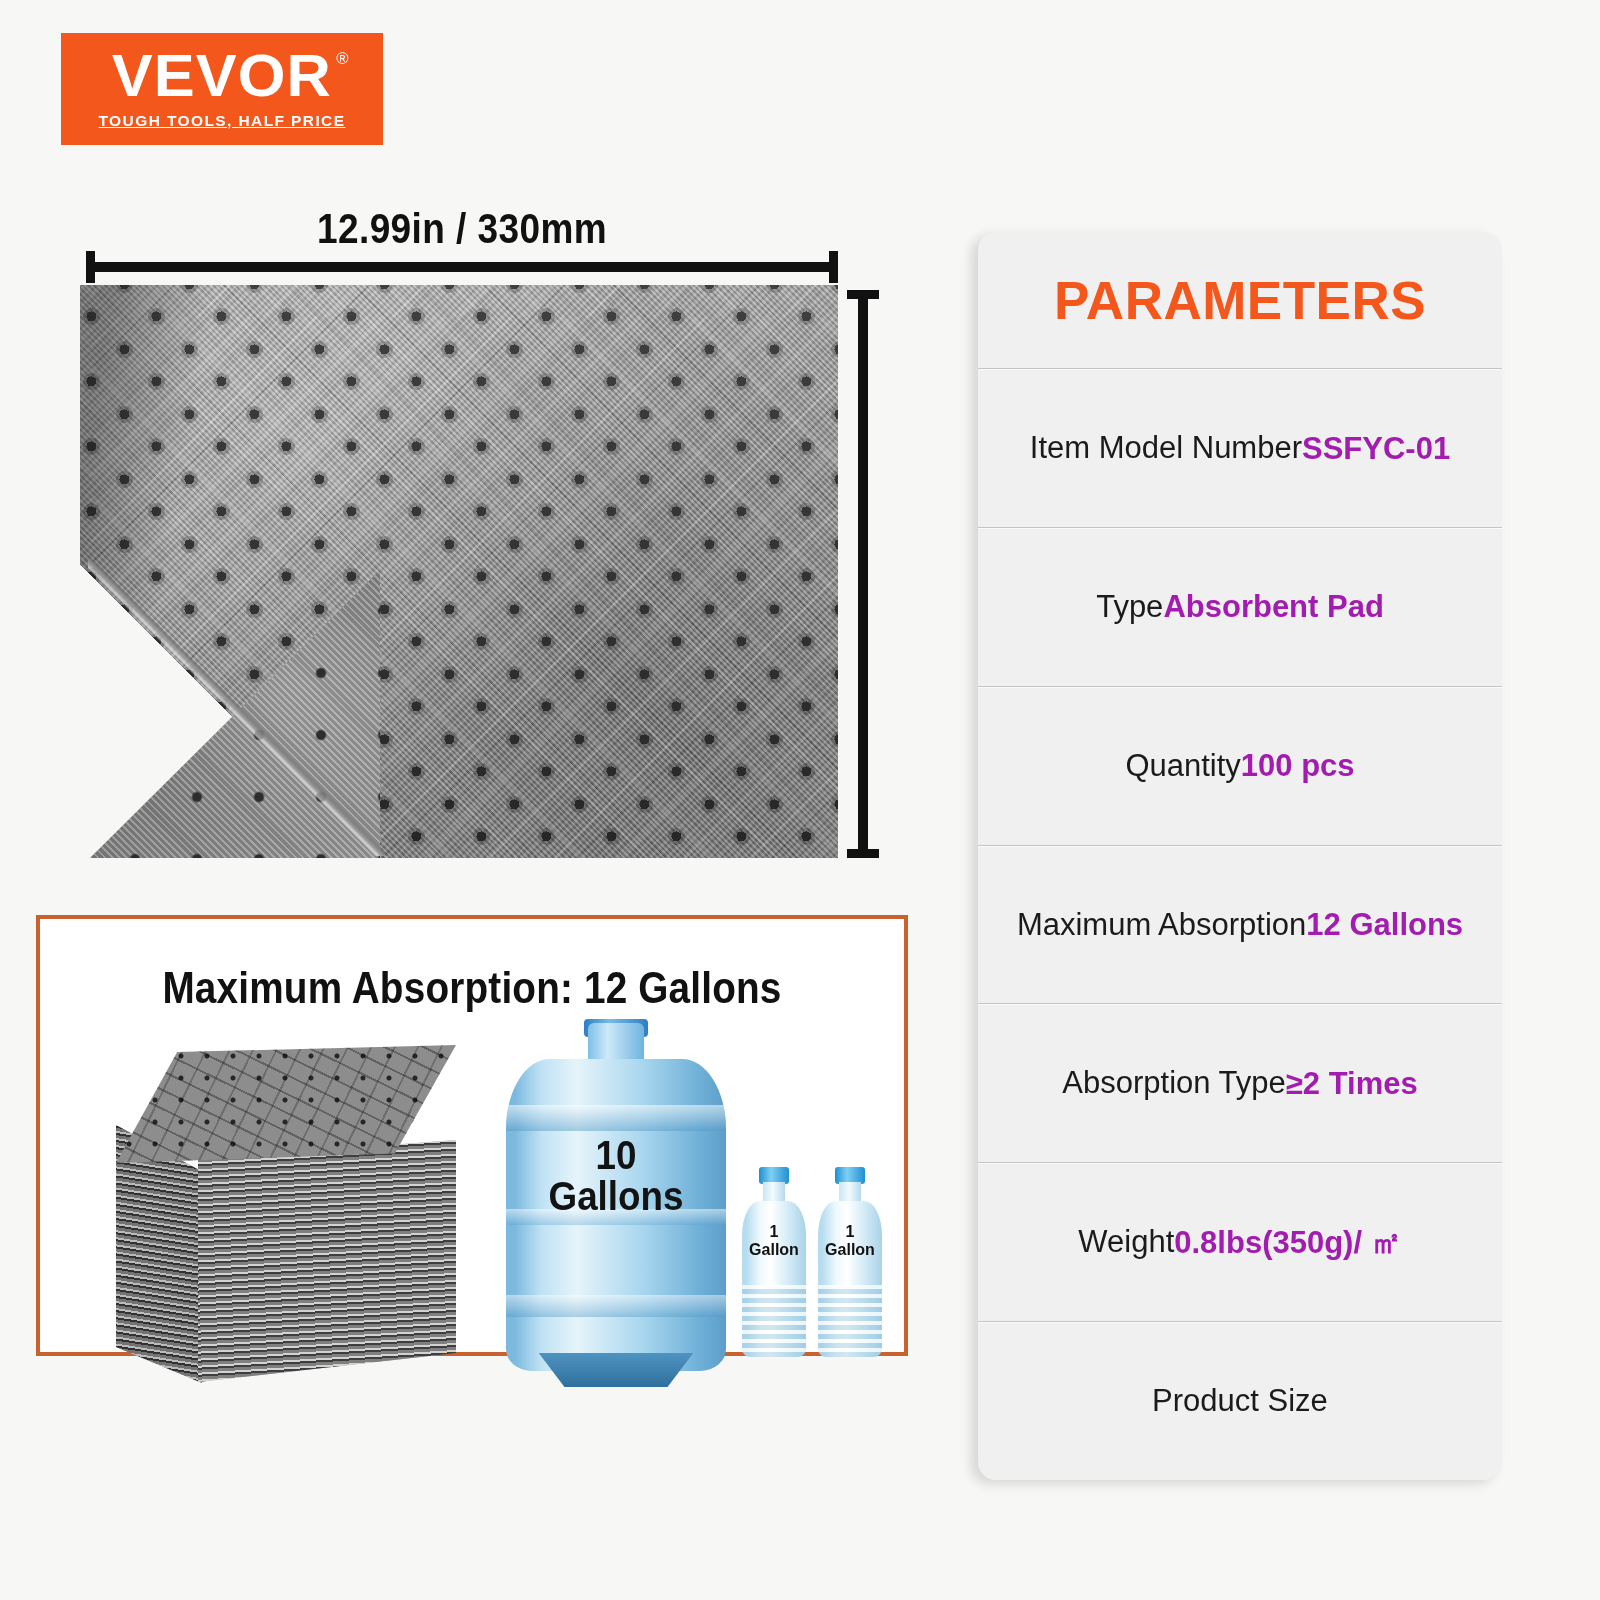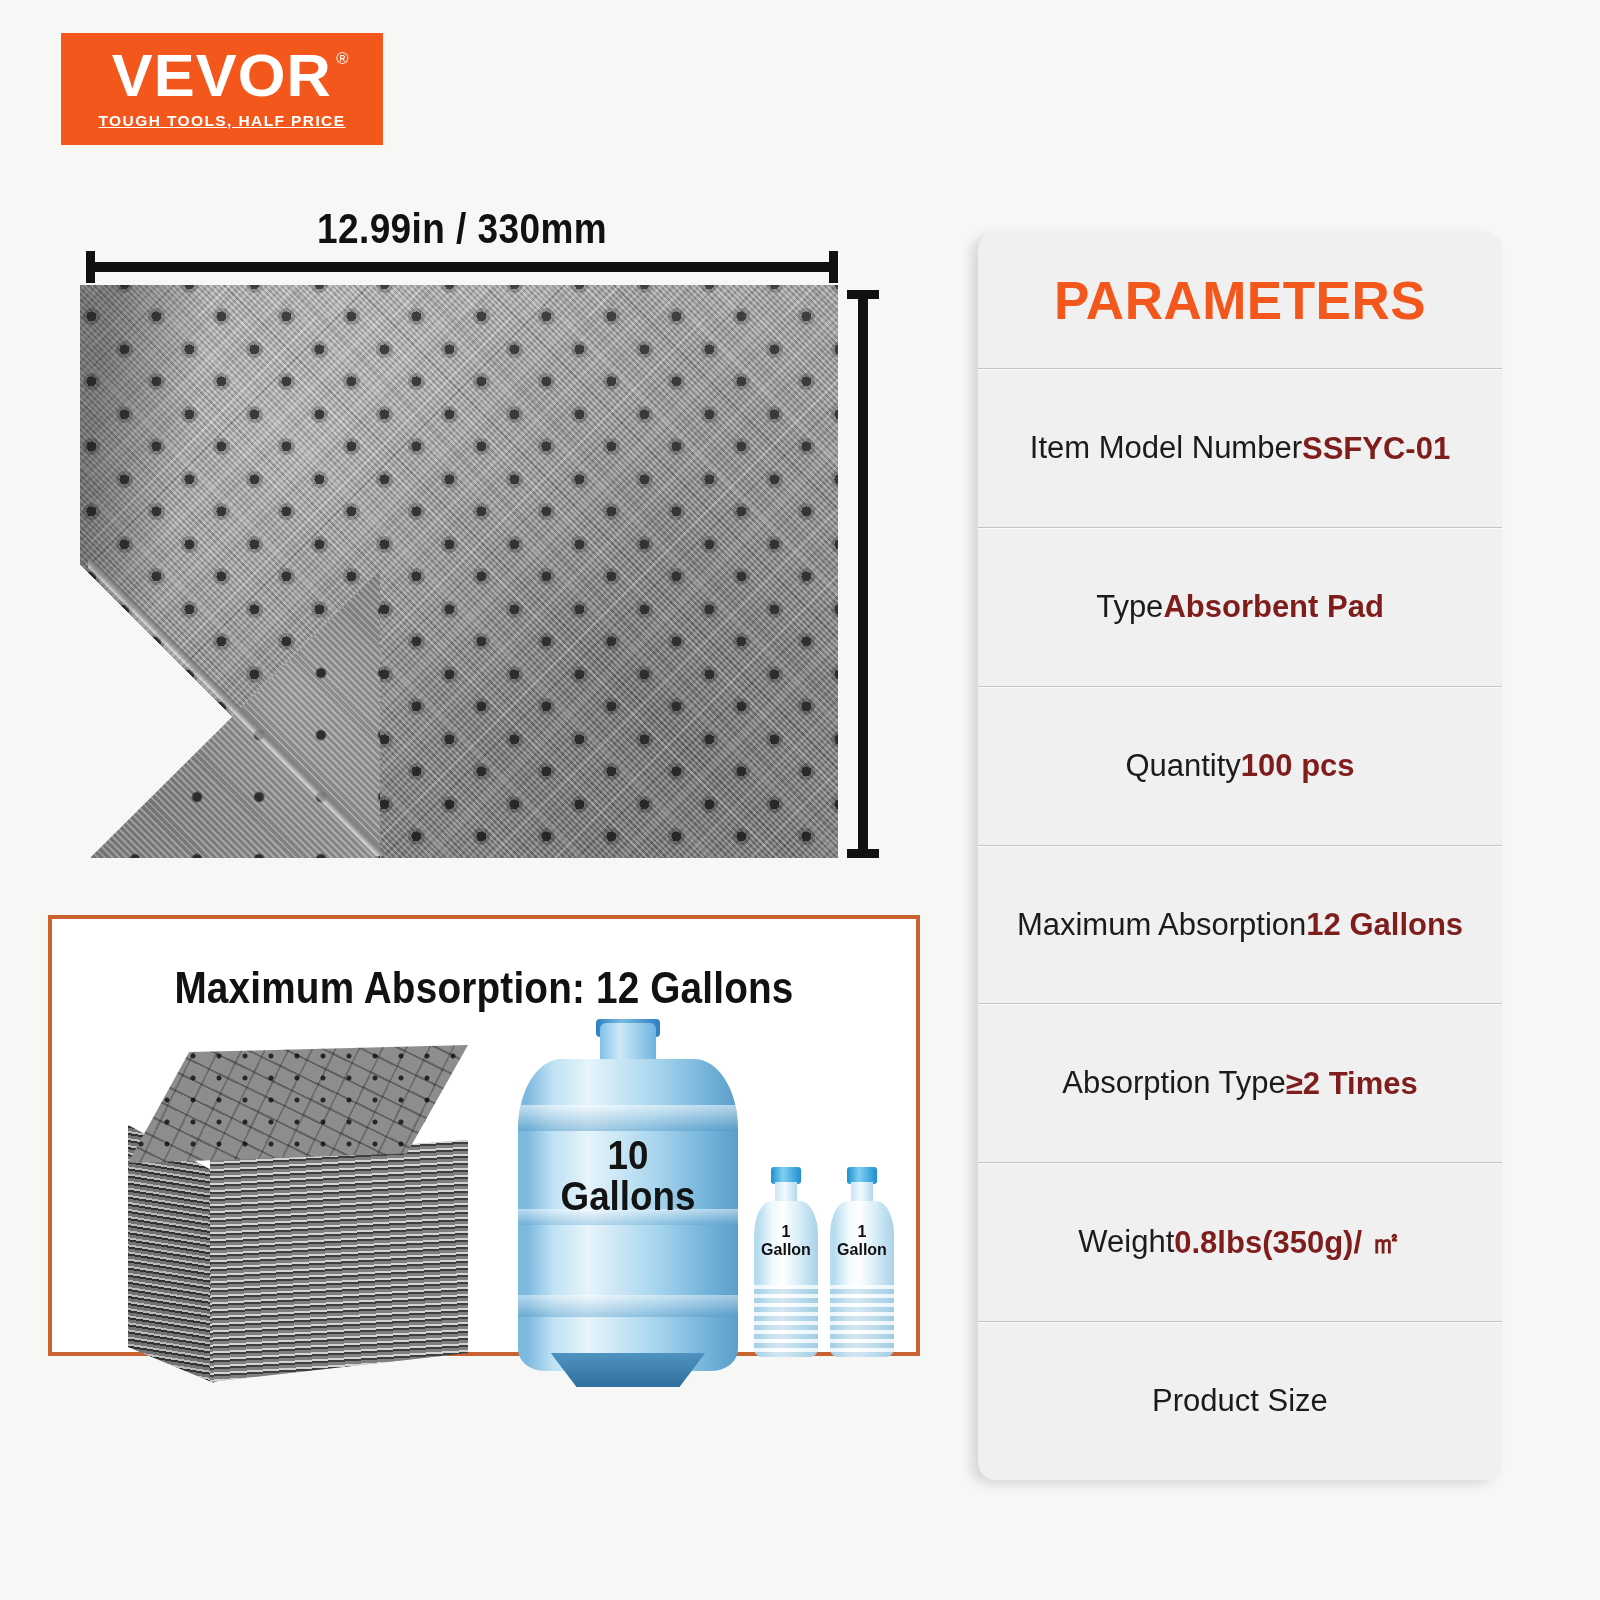--- a/index.html
+++ b/index.html
@@ -177,21 +177,21 @@
   .pad-fold-edge {
     position: absolute;
     left: 8px; bottom: 2px;
     width: 296px; height: 296px;
     background: linear-gradient(to top right, transparent 48.4%, rgba(255,255,255,.55) 48.8%, rgba(120,120,120,.9) 50.4%, transparent 51%);
   }
 
   
   .abs-card {
     position: absolute;
-    left: 48px; top: 915px;
+    left: 36px; top: 915px;
     width: 872px; height: 441px;
     background: #ffffff;
     border: 4px solid #C9622F;
   }
   .abs-title {
     position: absolute;
     left: 0; top: 44px;
     width: 100%;
     text-align: center;
     font-size: 44px;
@@ -372,21 +372,21 @@
     text-align: center;
   }
   .prow .plabel {
     font-size: 31px;
     color: #1b1b1b;
     line-height: 1.22;
   }
   .prow .pvalue {
     font-size: 31px;
     font-weight: bold;
-    color: #7f1d1d;
+    color: #a21caf;
     line-height: 1.25;
     margin-top: 2px;
   }
 </style>
 </head>
 <body>
 
 <div class="logo-box">
   <div class="logo-word">
     <span>VEVOR</span>

